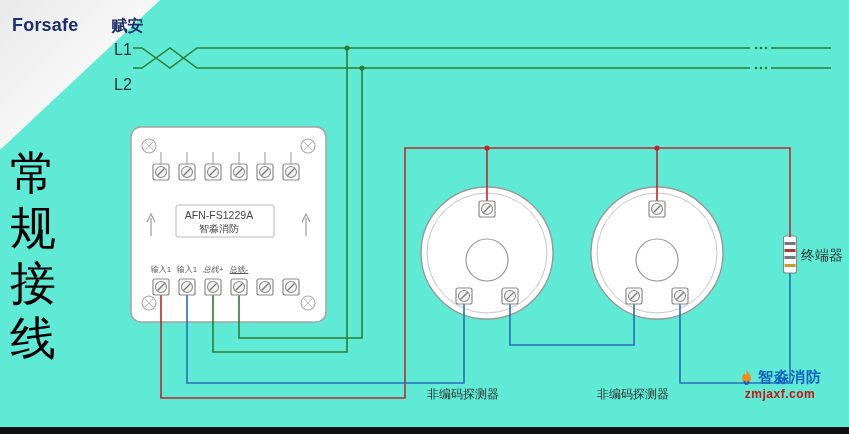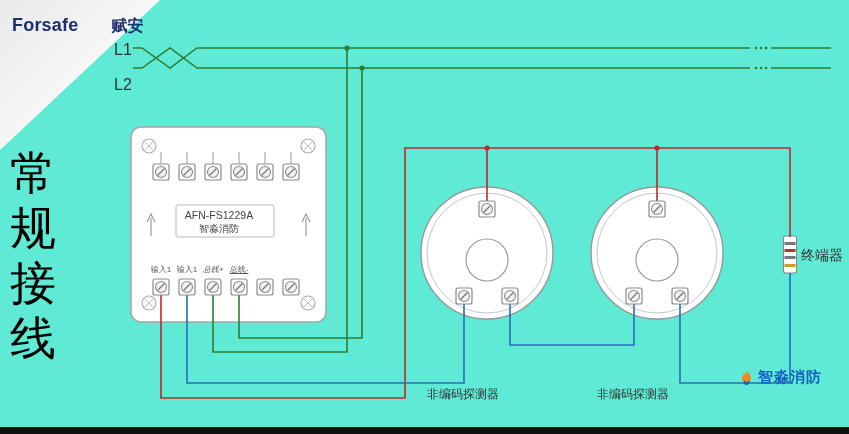--- a/index.html
+++ b/index.html
@@ -215,16 +215,17 @@
   <div class="txt eol-label">终端器</div>
 
   <div class="watermark">
     <div class="wm-row">
       <svg width="17" height="17" viewBox="0 0 17 17">
         <path d="M8.5 1 C10.5 4 13 5.5 13 9.5 A4.5 4.5 0 0 1 4 9.5 C4 7 5.5 6 6 4 C7 5 7.5 5.6 8 6.5 C8.6 4.8 8.2 3 8.5 1 Z" fill="#f08c1e"></path>
         <path d="M8.5 16 A3 3 0 0 1 6 11.5 C7 12.3 8 12.5 8.5 13.8 C9 12.5 10 12.3 11 11.5 A3 3 0 0 1 8.5 16 Z" fill="#1660c0"></path>
       </svg>
       <span class="wm-brand">智淼消防</span>
     </div>
+    <div class="wm-site">zmjaxf.com</div>
   </div>
 
   <div class="footer-bar"></div>
 </div>
 
 </body></html>

